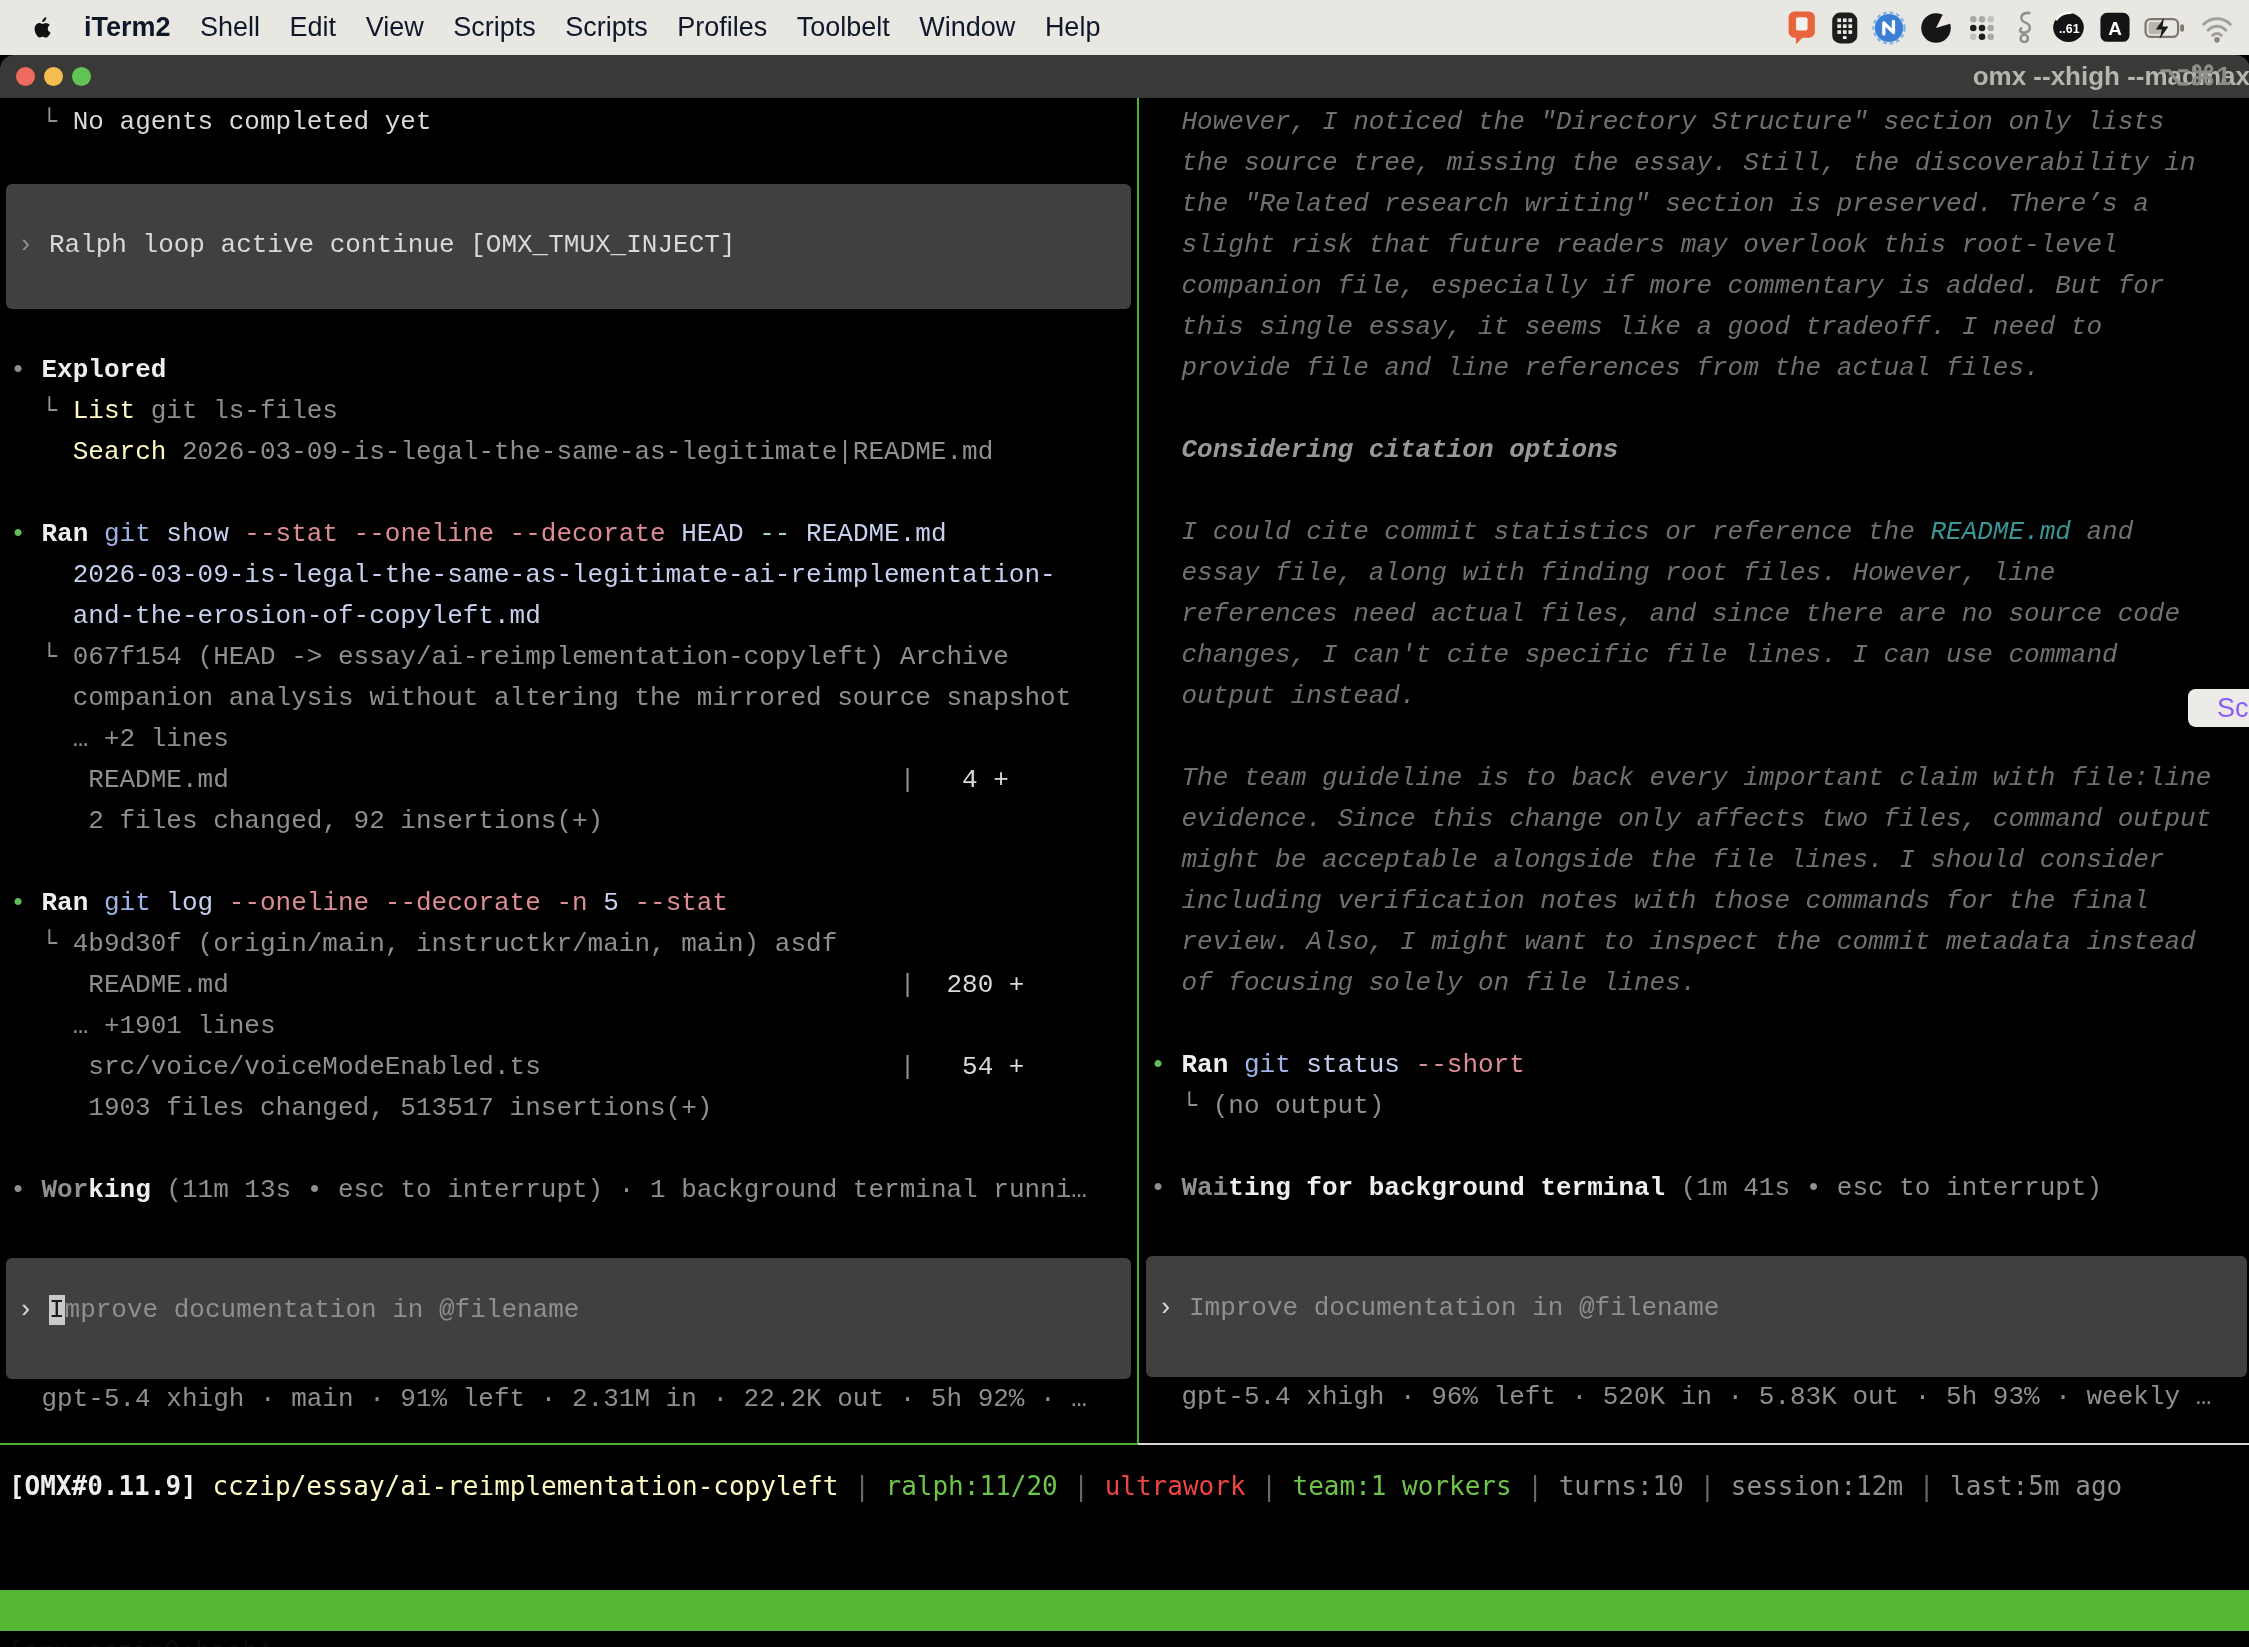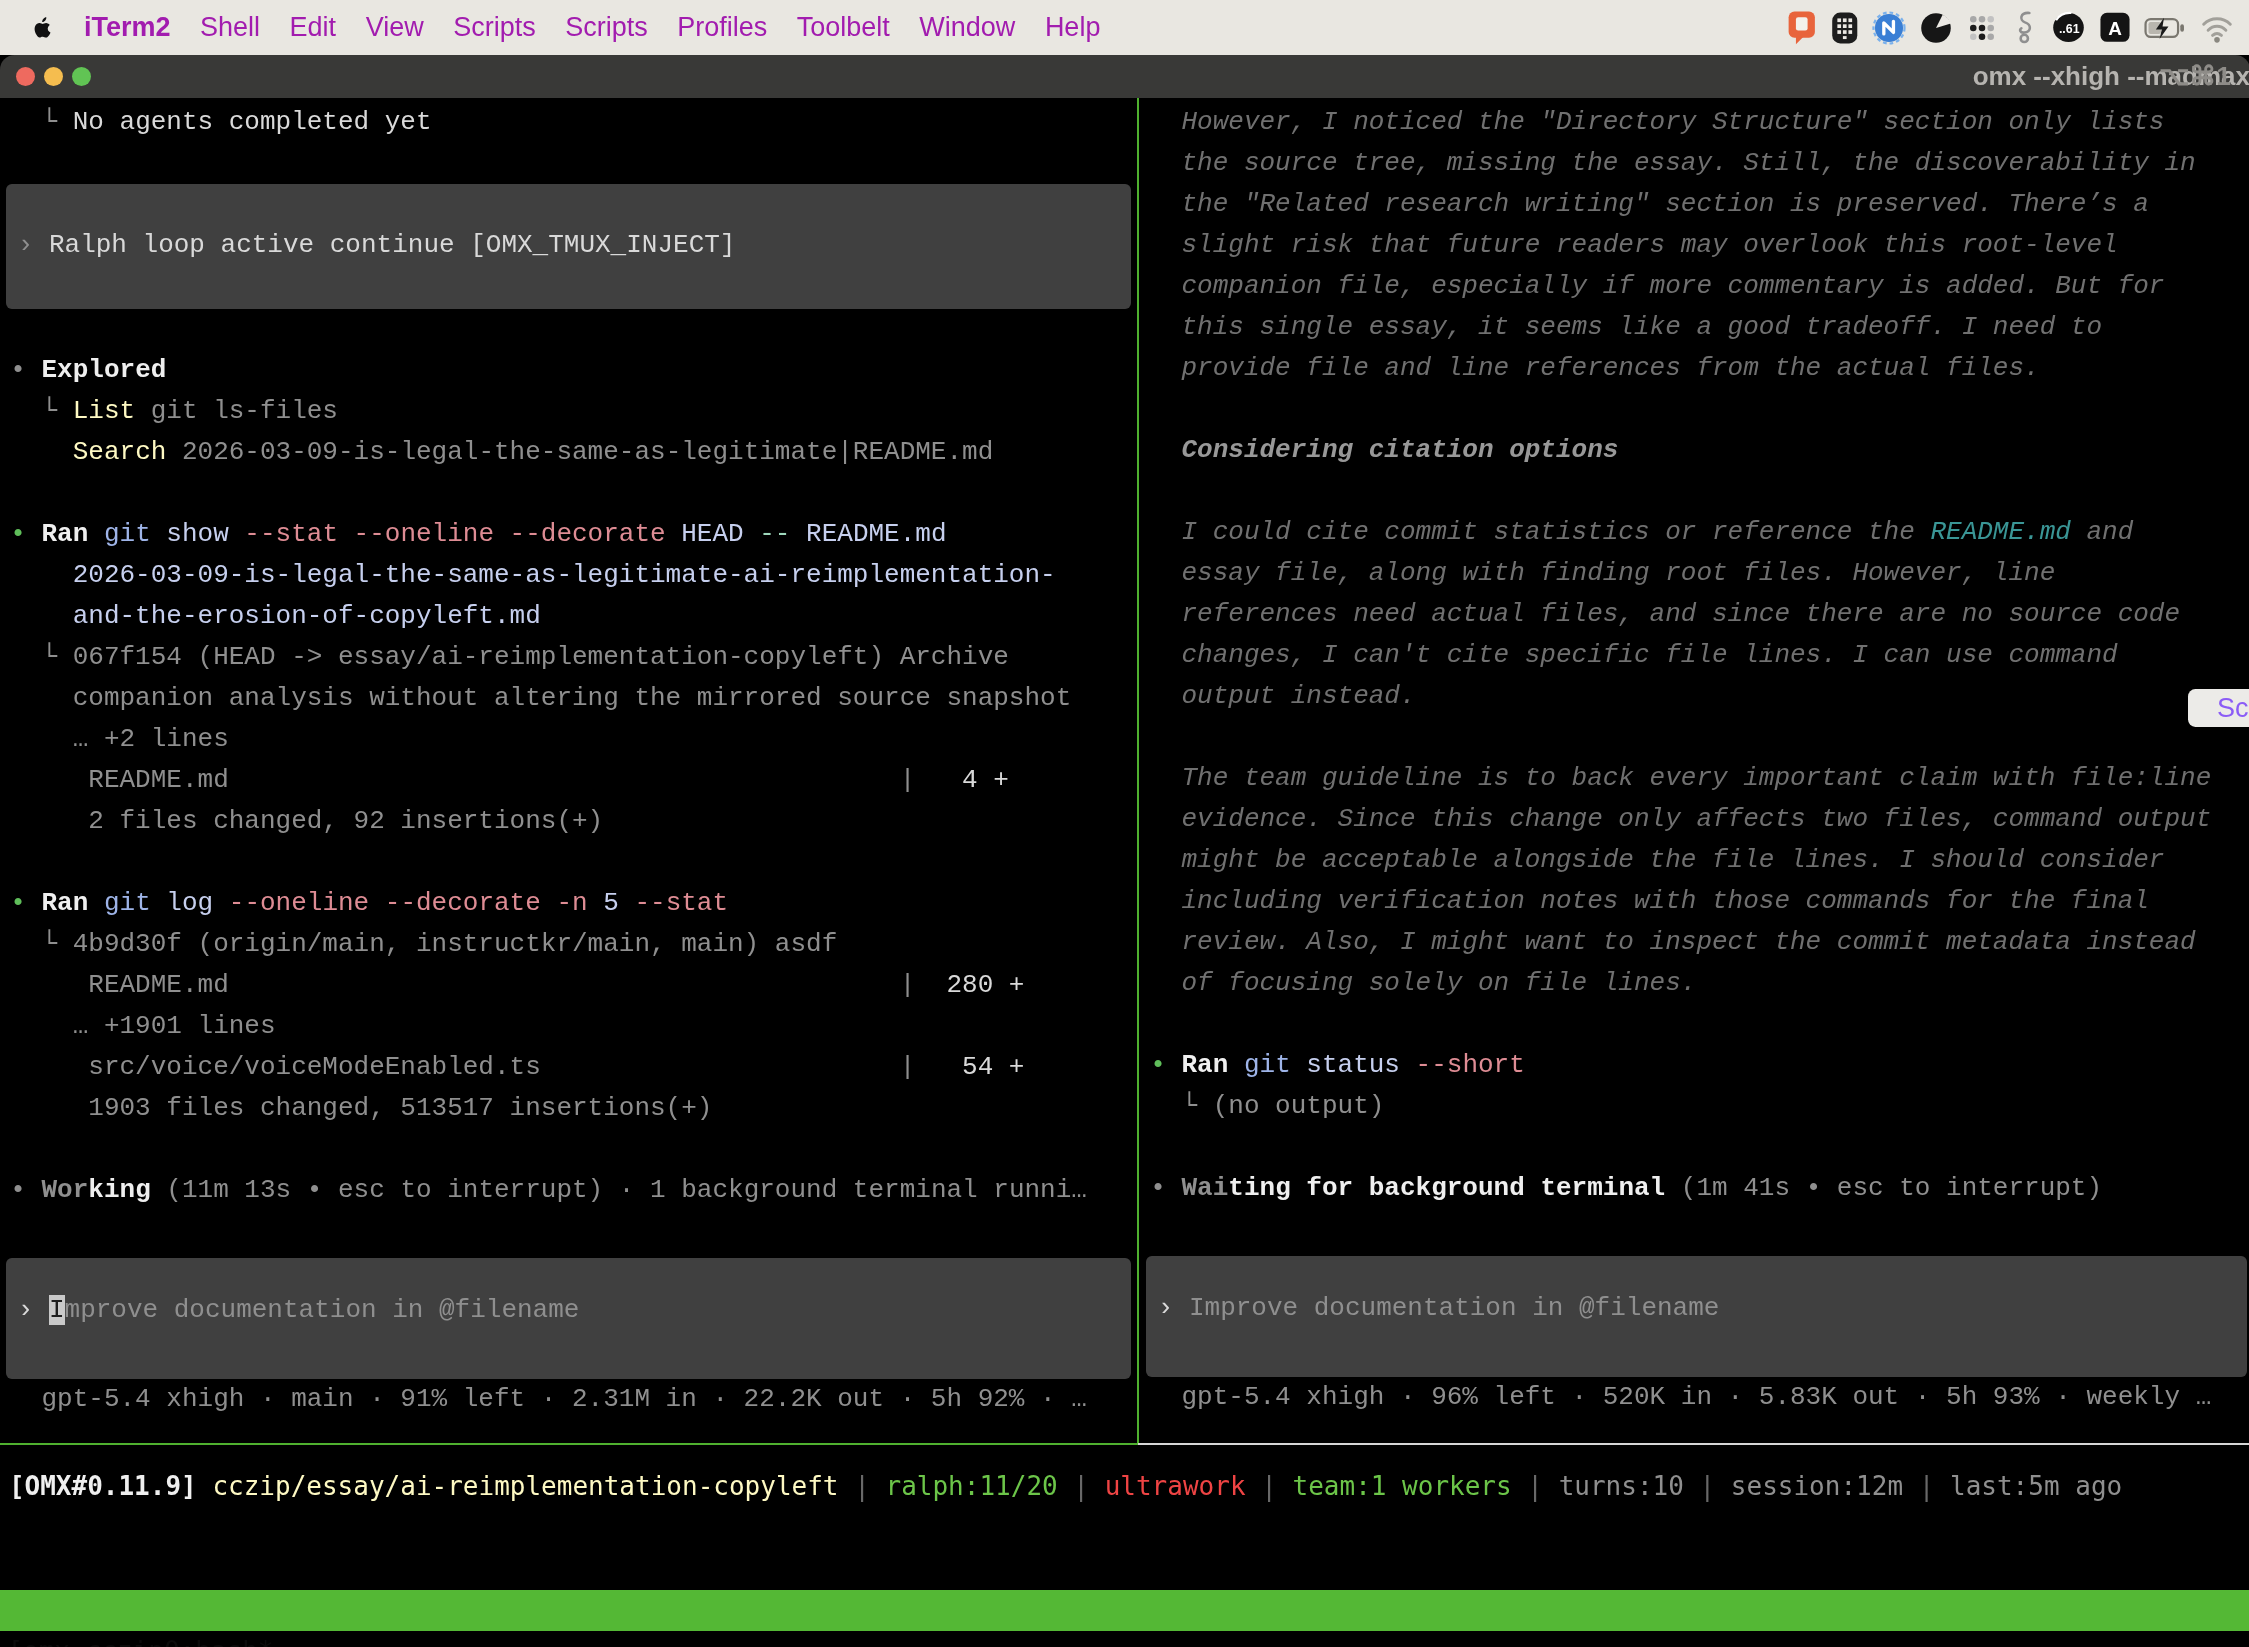--- a/index.html
+++ b/index.html
@@ -1,20 +1,20 @@
 <!DOCTYPE html>
 <html style="font-size:11.8px"><head>
 <meta charset="utf-8">
 <style>
   html,body{margin:0;padding:0;background:#000;}
   .screen{position:relative;width:2250px;height:1648px;overflow:hidden;background:#000;font-family:"Liberation Sans",sans-serif;}
   
   .menubar{position:absolute;top:0;left:0;width:100%;height:55px;background:#e9e7e1;display:flex;align-items:center;padding:0 16px 0 28px;box-sizing:border-box;}
   .apple{display:flex;align-items:center;margin-right:28px;}
-  #menu-items{display:flex;gap:29.5px;font-size:27px;color:#a21caf;white-space:nowrap;justify-content:flex-end;}
+  #menu-items{display:flex;gap:29.5px;font-size:27px;color:#0f172a;white-space:nowrap;justify-content:flex-end;}
   #menu-items .mi{cursor:default;}
   #menu-items .mi.active-app{font-weight:bold;}
   .mstatus{margin-left:auto;display:flex;align-items:center;gap:13px;}
   .micon{display:flex;align-items:center;}
   
   .window{position:absolute;top:55px;left:0;width:2250px;height:1593px;background:#000;border-radius:14.8px 14.8px 0 0;overflow:hidden;}
   .titlebar{position:absolute;top:0;left:0;width:100%;height:43px;background:#393937;}
   .tl{position:absolute;top:11.8px;width:19px;height:19px;border-radius:50%;}
   .tl.red{left:16px;background:#ee6a5f;}
   .tl.yel{left:44px;background:#f5bd4f;}

